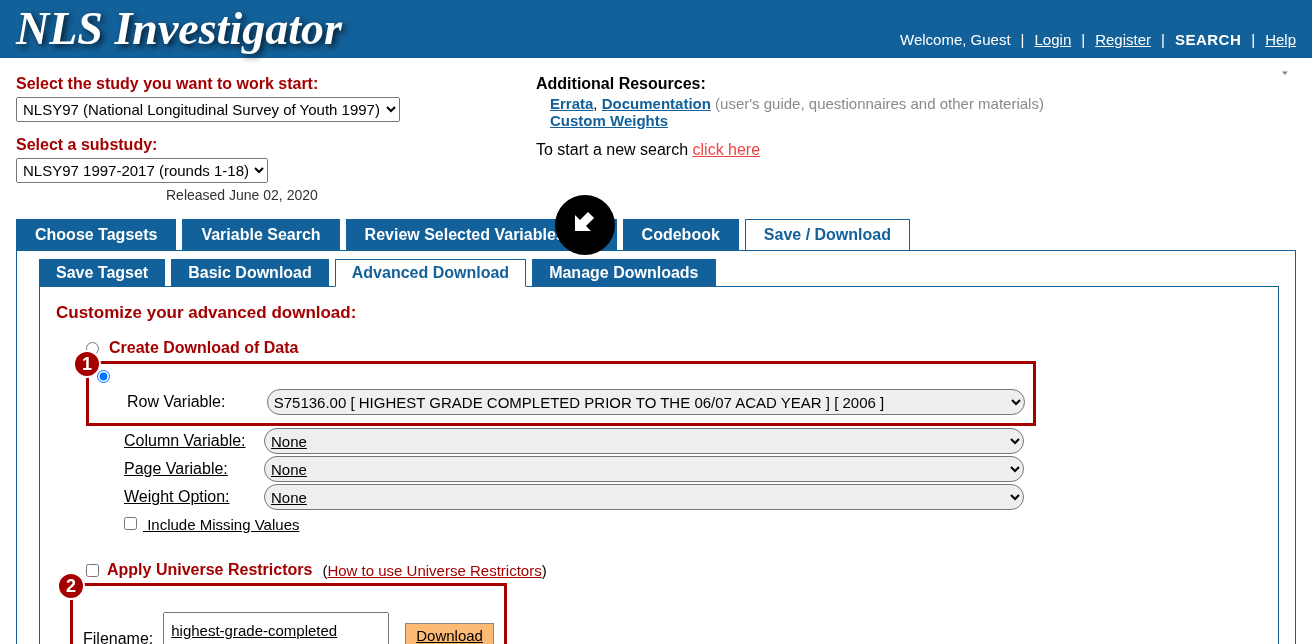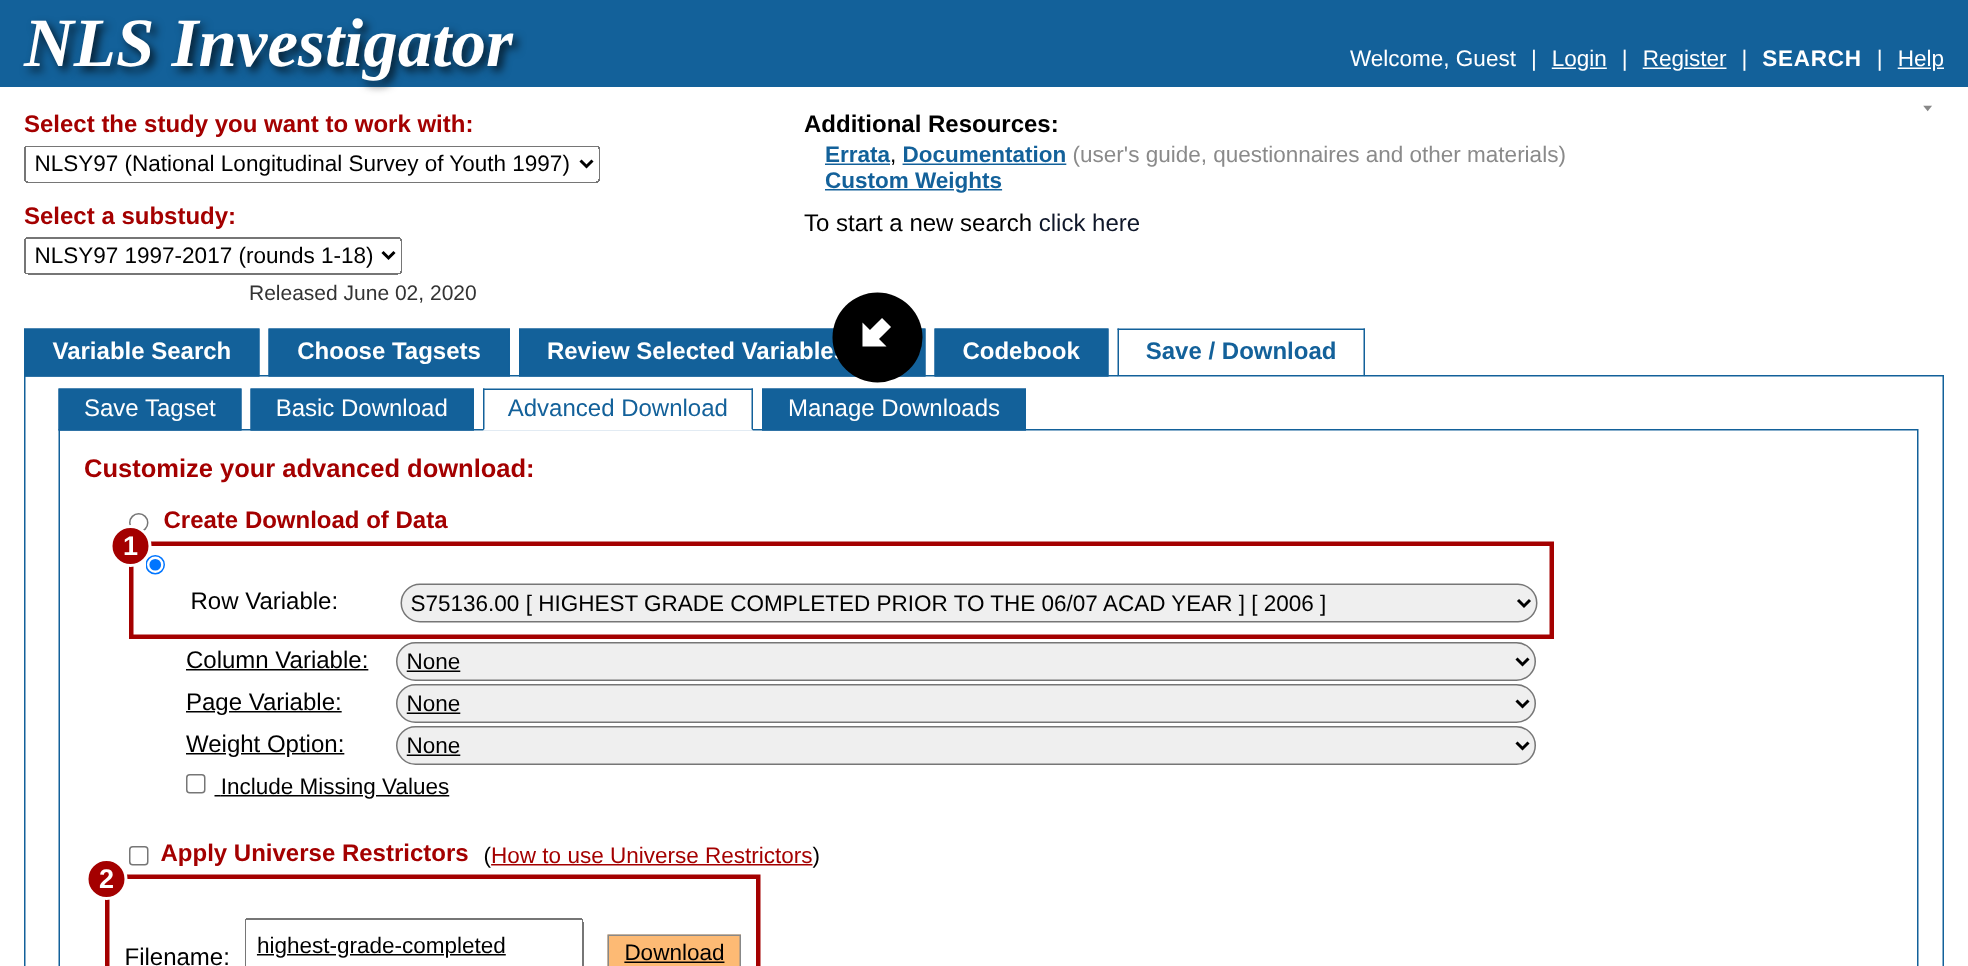--- a/index.html
+++ b/index.html
@@ -43,33 +43,33 @@
 
   .study-label { color: #a40000; font-weight: bold; font-size: 16px; margin-bottom: 4px; }
   .col-left select { font-size: 15px; padding: 2px 2px; }
   .released { font-size: 14px; color: #333; margin: 4px 0 0 150px; }
 
   .resources-h { font-weight: bold; font-size: 16px; margin-bottom: 2px; }
   .res-links a { color: #13619a; text-decoration: underline; font-weight: bold; }
   .res-hint { color: #8a8a8a; }
   .res-indent { margin-left: 14px; }
   .start-search { margin-top: 12px; font-size: 16px; }
-  .start-search a { color: #0f172a; }
+  .start-search a { color: #ef4444; text-decoration: underline; }
 
   .main-tabs { display: flex; margin: 16px 0 0 16px; }
   .main-tabs .tab {
     background: #13619a; color: #fff; font-weight: bold; font-size: 16px;
     padding: 6px 18px; margin-right: 6px; border: 1px solid #13619a; cursor: pointer;
   }
   .main-tabs .tab.active { background: #fff; color: #13619a; border: 1px solid #13619a; border-bottom: 1px solid #fff; }
   .main-tab-panel { border: 1px solid #13619a; margin: 0 16px 0 16px; padding: 8px 0 20px 0; position: relative; top: -1px; }
 
   .sub-tabs { display: flex; margin-left: 22px; }
   .sub-tabs .stab {
-    background: #13619a; color: #fff; font-weight: normal; font-size: 16px;
+    background: #13619a; color: #fff; font-weight: bold; font-size: 16px;
     padding: 4px 16px; margin-right: 6px; border: 1px solid #13619a; cursor: pointer;
   }
   .sub-tabs .stab.active { background: #fff; color: #13619a; border: 1px solid #13619a; border-bottom: 1px solid #fff; }
   .sub-panel { border: 1px solid #13619a; margin: -1px 16px 0 22px; padding: 16px 16px 24px 16px; min-height: 360px; }
 
   .section-h { color: #a40000; font-weight: bold; font-size: 17px; margin-bottom: 16px; }
   .opt-label { color: #a40000; font-weight: bold; font-size: 16px; }
   .opt-row { display: flex; align-items: center; margin-bottom: 4px; }
   .opt-row input[type=radio] { margin: 0 10px 0 0; }
   
@@ -129,21 +129,21 @@
     <span class="search-lbl">SEARCH</span>
     <span class="sep">|</span>
     <a>Help</a>
   </div>
 </div>
 
 <div class="collapse-toggle"><span>▼</span></div>
 
 <div class="topgrid">
   <div class="col-left">
-    <div class="study-label">Select the study you want to work with:</div>
+    <div class="study-label">Select the study you want to work start:</div>
     <select>
       <option>NLSY97 (National Longitudinal Survey of Youth 1997)</option>
     </select>
     <div style="height:14px"></div>
     <div class="study-label">Select a substudy:</div>
     <select>
       <option>NLSY97 1997-2017 (rounds 1-18)</option>
     </select>
     <div class="released">Released June 02, 2020</div>
   </div>
@@ -157,22 +157,22 @@
       <br>
       <span class="res-links"><a>Custom Weights</a></span>
     </div>
     <div class="start-search">
       <span>To start a new search </span><a>click here</a>
     </div>
   </div>
 </div>
 
 <div class="main-tabs">
+  <div class="tab">Choose Tagsets</div>
   <div class="tab">Variable Search</div>
-  <div class="tab">Choose Tagsets</div>
   <div class="tab">Review Selected Variables (10)</div>
   <div class="tab">Codebook</div>
   <div class="tab active">Save / Download</div>
 </div>
 <div class="main-tab-panel">
   <div class="sub-tabs">
     <div class="stab">Save Tagset</div>
     <div class="stab">Basic Download</div>
     <div class="stab active">Advanced Download</div>
     <div class="stab">Manage Downloads</div>

